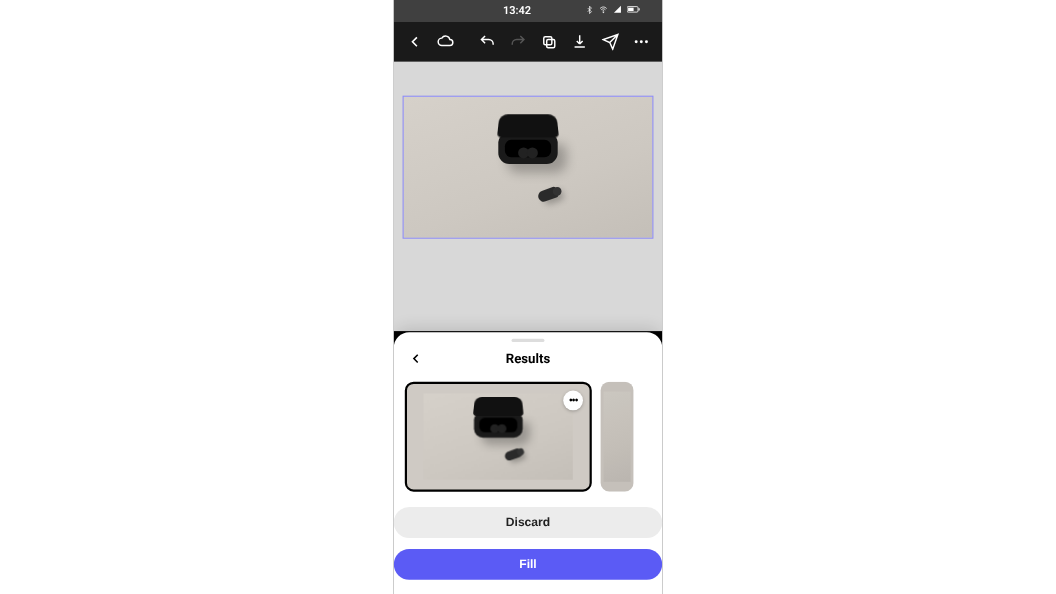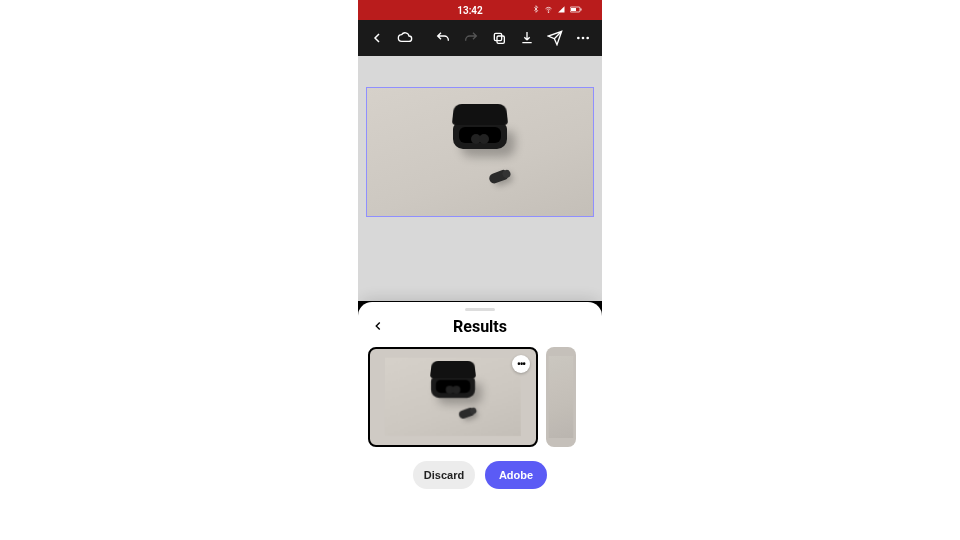--- a/index.html
+++ b/index.html
@@ -17,21 +17,21 @@
     width: 244px;
     height: 540px;
     background: #000;
     position: relative;
     display: flex;
     flex-direction: column;
     overflow: hidden;
   }
   .status-bar {
     height: 20px;
-    background: #b91c1c;
+    background: #404040;
     color: #fff;
     display: flex;
     align-items: center;
     justify-content: space-between;
     padding: 0 20px;
     font-size: 10px;
     font-weight: 600;
   }
   .status-left { flex: 1; text-align: center; margin-left: 30px; }
   .status-right { display: flex; gap: 4px; align-items: center; font-size: 9px; }
@@ -150,21 +150,21 @@
     justify-content: center;
   }
   .sheet-back {
     position: absolute;
     left: 10px;
     width: 20px; height: 20px;
     display: flex; align-items: center; justify-content: center;
     cursor: pointer;
   }
   .sheet-title {
-    font-size: 16px;
+    font-size: 12px;
     font-weight: 700;
     color: #000;
   }
   .thumbs {
     display: flex;
     gap: 8px;
     padding: 10px 10px 6px 10px;
     overflow: hidden;
   }
   .thumb {
@@ -194,20 +194,21 @@
     font-size: 10px; font-weight: 900;
     letter-spacing: -1px;
     color: #000;
     cursor: pointer;
   }
   .actions {
     display: flex;
     gap: 10px;
     justify-content: center;
     padding: 8px 0 6px;
+    flex-direction: column;
   }
   .btn {
     min-width: 62px;
     height: 28px;
     border-radius: 14px;
     border: none;
     font-size: 11px;
     font-weight: 600;
     cursor: pointer;
   }
@@ -354,21 +355,21 @@
         </div>
         <div class="thumb-more">•••</div>
       </div>
       <div class="thumb peek">
         <div class="earbuds-scene"></div>
       </div>
     </div>
 
     <div class="actions">
       <button class="btn btn-secondary">Discard</button>
-      <button class="btn btn-primary">Adobe</button>
+      <button class="btn btn-primary">Fill</button>
     </div>
 
   </div>
 
   <div class="nav-bar">
     <div class="nav-pill"></div>
   </div>
 
 </div>
 

